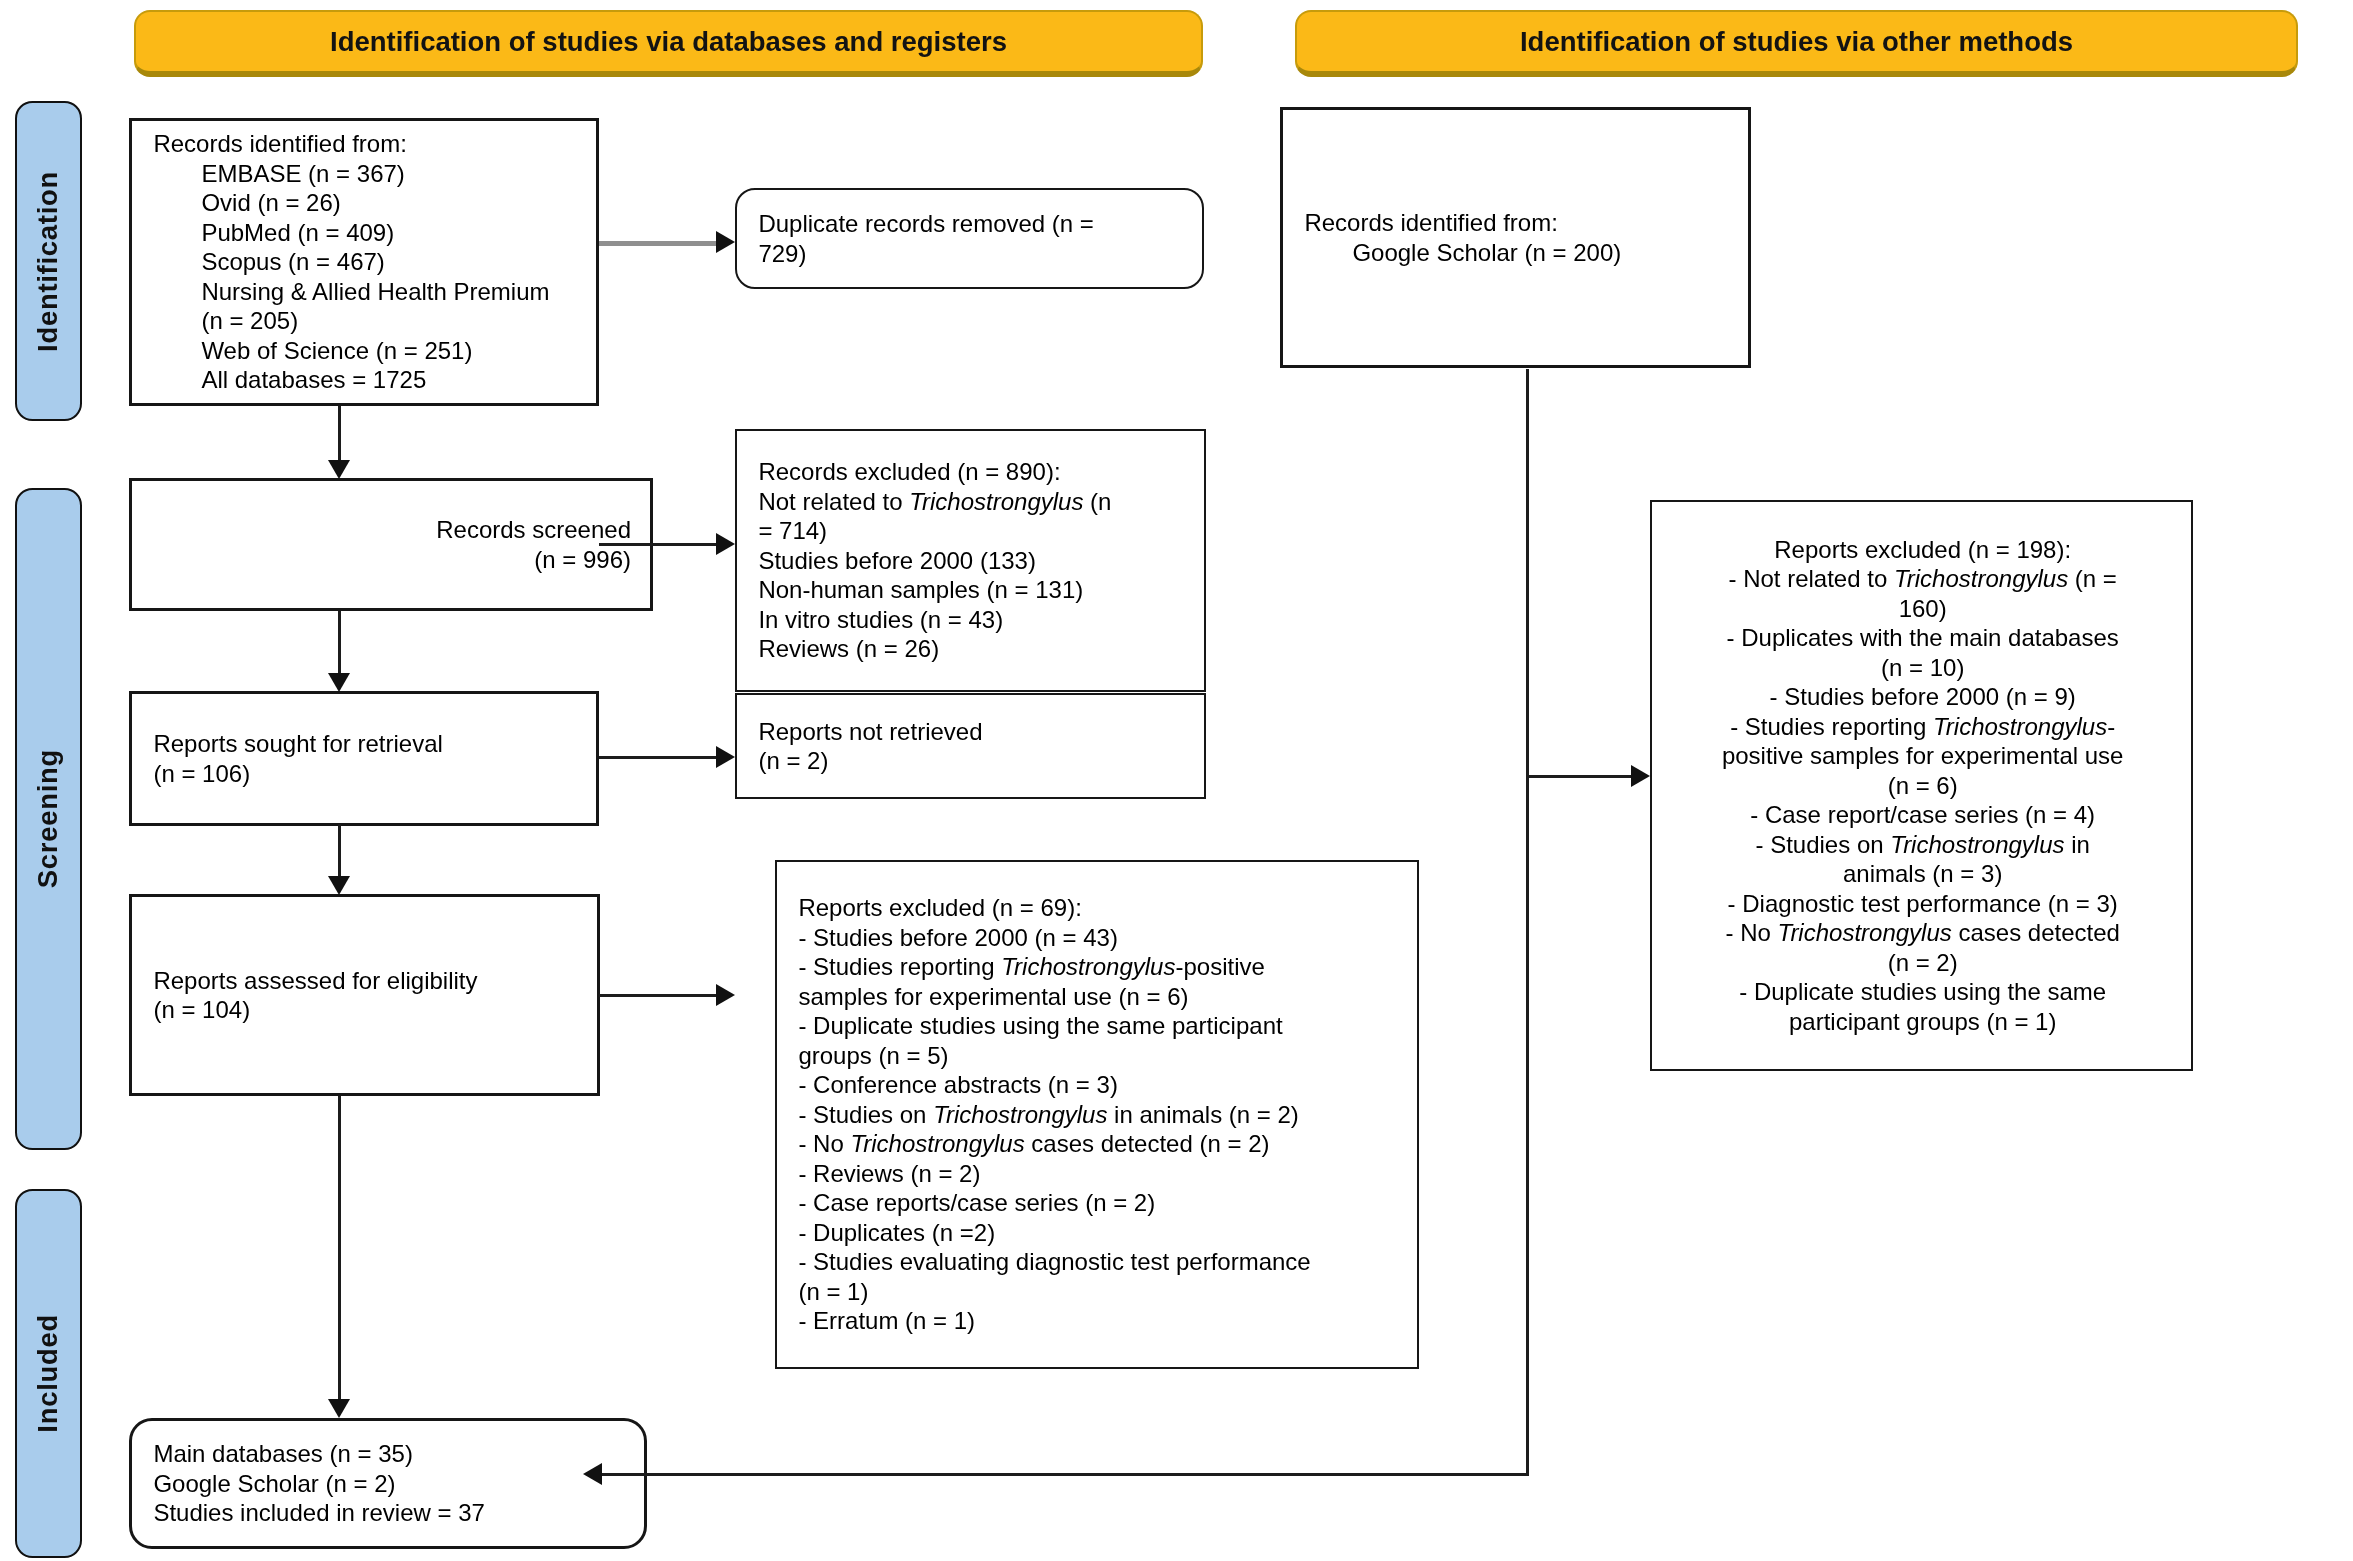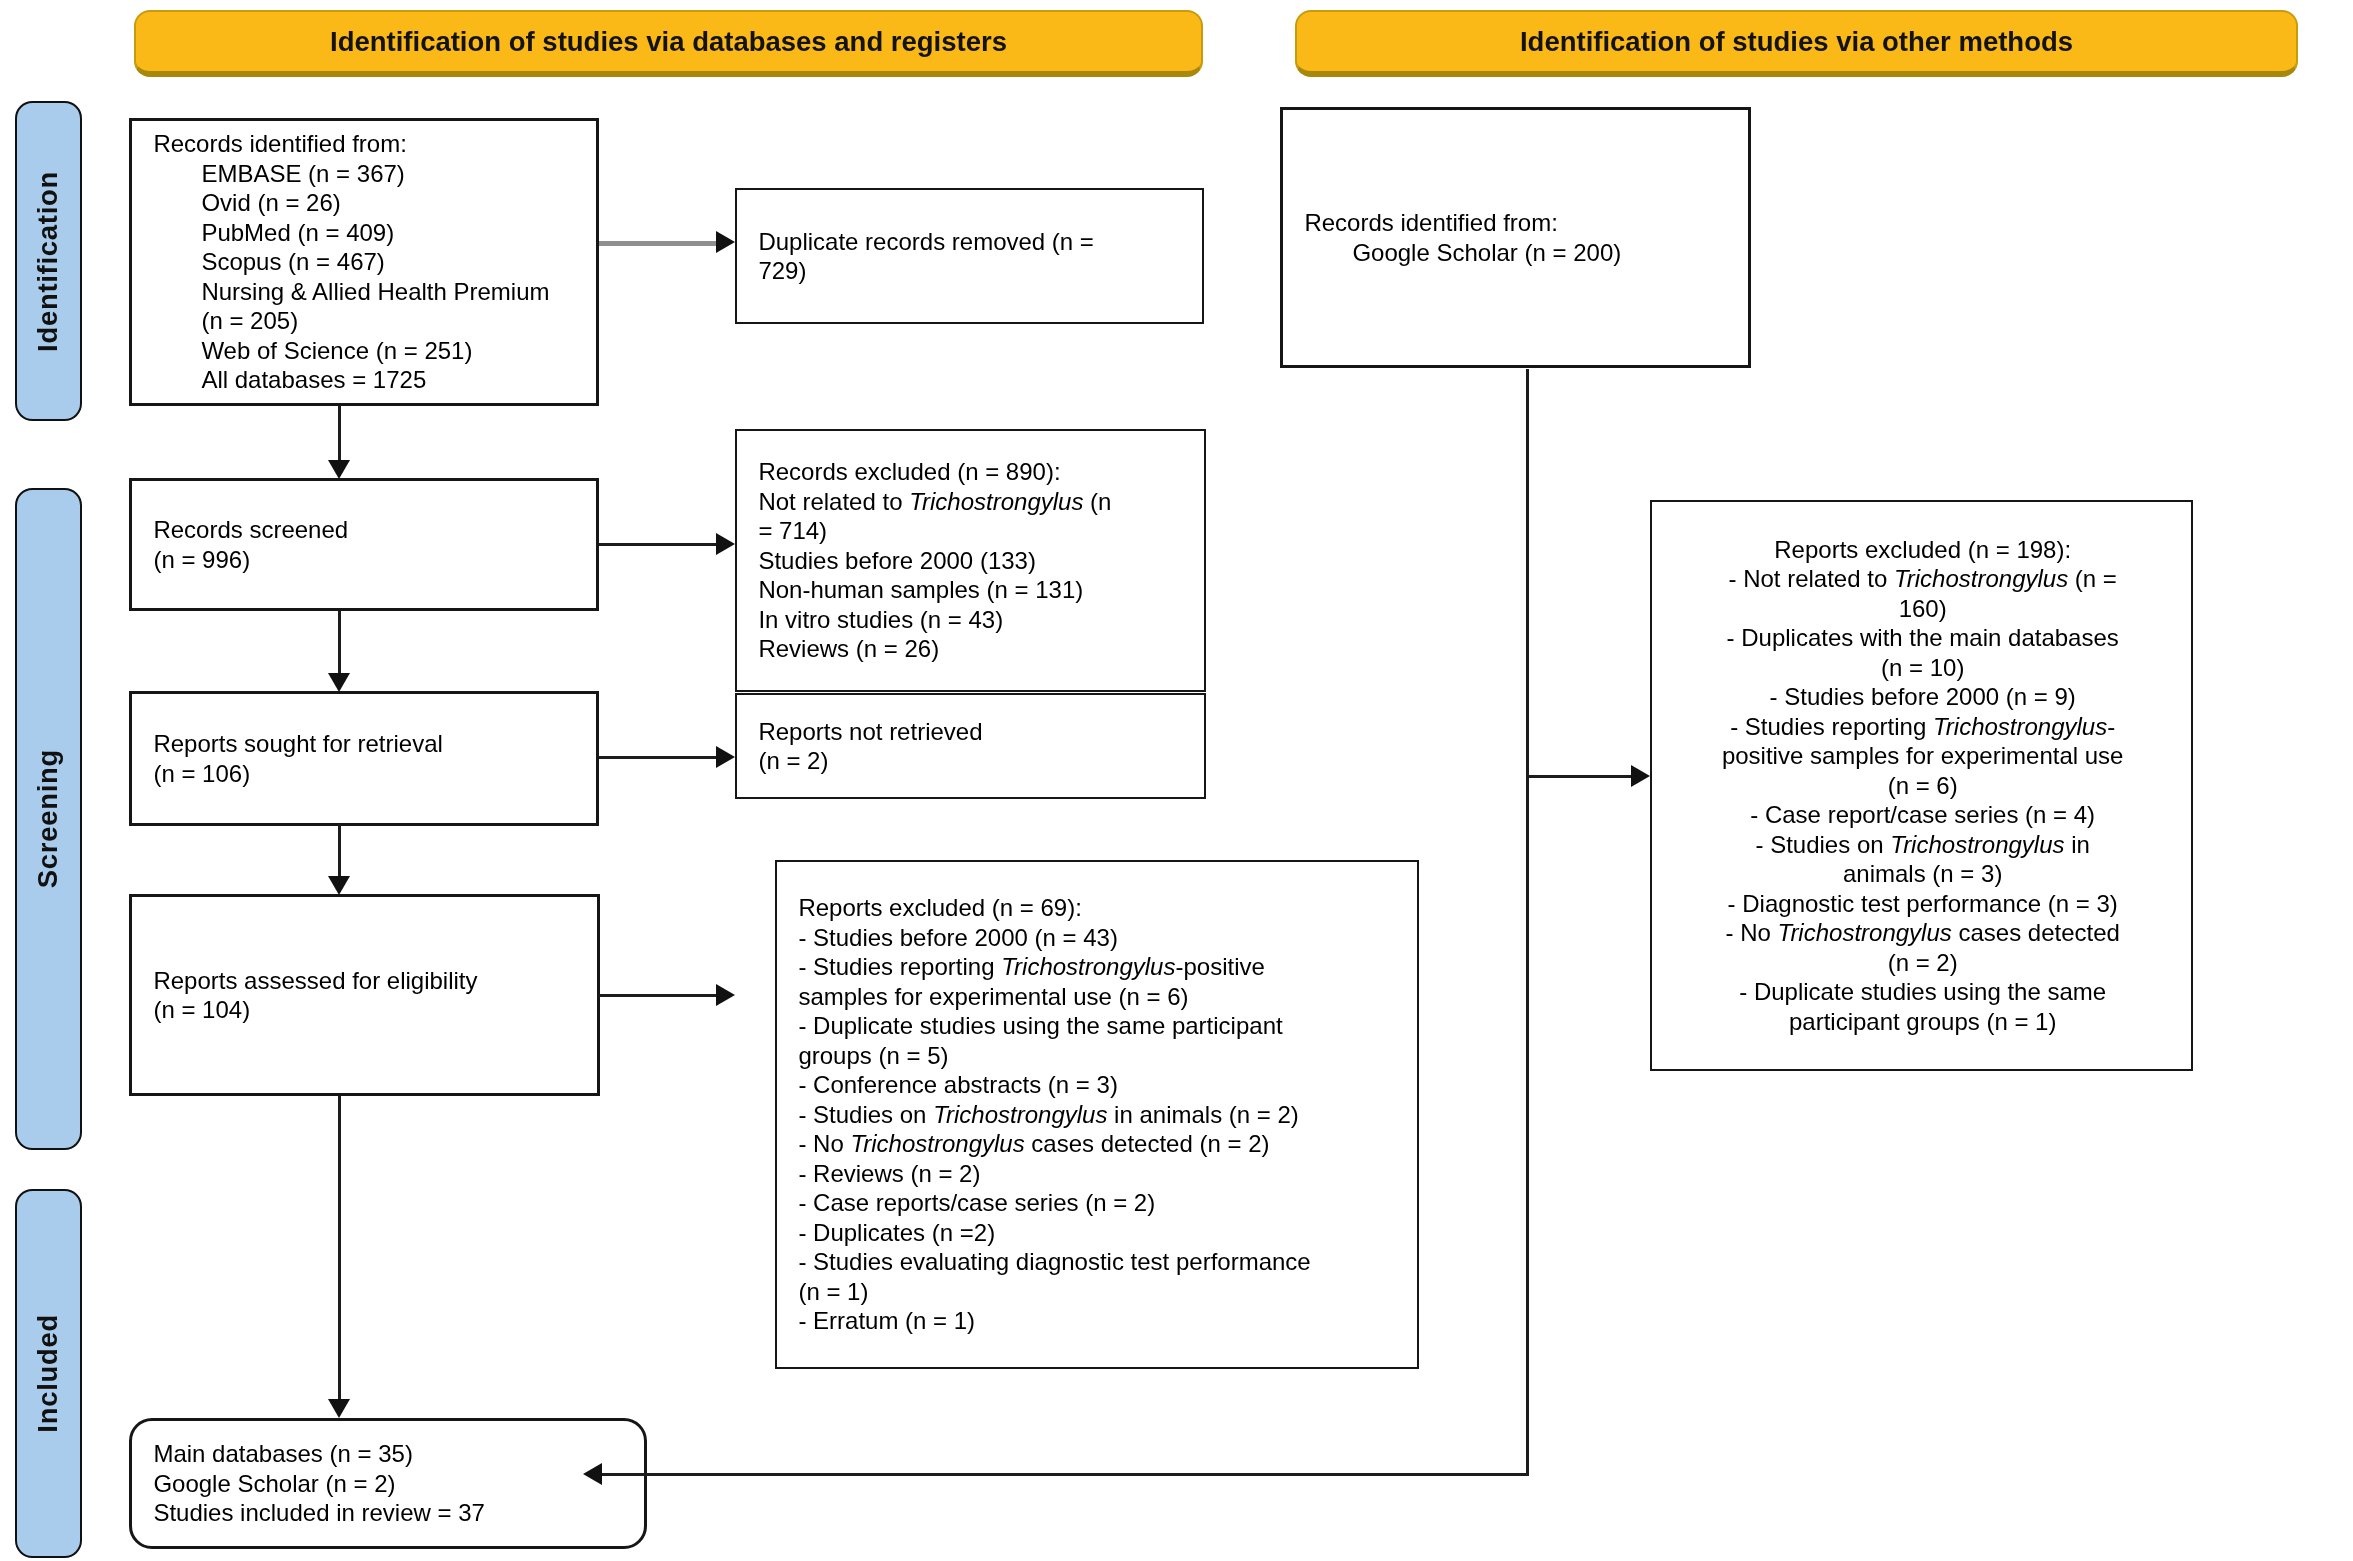--- a/index.html
+++ b/index.html
@@ -75,39 +75,39 @@
       <div class="ln">Records identified from:</div>
       <div class="ln ind">EMBASE (n = 367)</div>
       <div class="ln ind">Ovid (n = 26)</div>
       <div class="ln ind">PubMed (n = 409)</div>
       <div class="ln ind">Scopus (n = 467)</div>
       <div class="ln ind">Nursing &amp; Allied Health Premium</div>
       <div class="ln ind">(n = 205)</div>
       <div class="ln ind">Web of Science (n = 251)</div>
       <div class="ln ind">All databases = 1725</div>
     </div>
-  <div class="abs box" style="left:129px;top:478px;width:470px;height:133px;">
+  <div class="abs box" style="left:129px;top:478px;width:524px;height:133px;text-align:right;">
       <div class="ln">Records screened</div>
       <div class="ln">(n = 996)</div>
     </div>
   <div class="abs box" style="left:129px;top:691px;width:470px;height:135px;">
       <div class="ln">Reports sought for retrieval</div>
       <div class="ln">(n = 106)</div>
     </div>
   <div class="abs box" style="left:129px;top:894px;width:471px;height:202px;">
       <div class="ln">Reports assessed for eligibility</div>
       <div class="ln">(n = 104)</div>
     </div>
   <div class="abs box" style="left:129px;top:1418px;width:518px;height:131px;border-radius:23px;">
       <div class="ln">Main databases (n = 35)</div>
       <div class="ln">Google Scholar (n = 2)</div>
       <div class="ln">Studies included in review = 37</div>
     </div>
 
-  <div class="abs box thin" style="left:735px;top:188px;width:469px;height:136px;">
+  <div class="abs box thin" style="left:735px;top:188px;width:469px;height:101px;border-radius:20px;">
       <div class="ln">Duplicate records removed (n =</div>
       <div class="ln">729)</div>
     </div>
   <div class="abs box thin" style="left:735px;top:429px;width:471px;height:263px;">
       <div class="ln">Records excluded (n = 890):</div>
       <div class="ln">Not related to <span class="it">Trichostrongylus</span> (n</div>
       <div class="ln">= 714)</div>
       <div class="ln">Studies before 2000 (133)</div>
       <div class="ln">Non-human samples (n = 131)</div>
       <div class="ln">In vitro studies (n = 43)</div>

